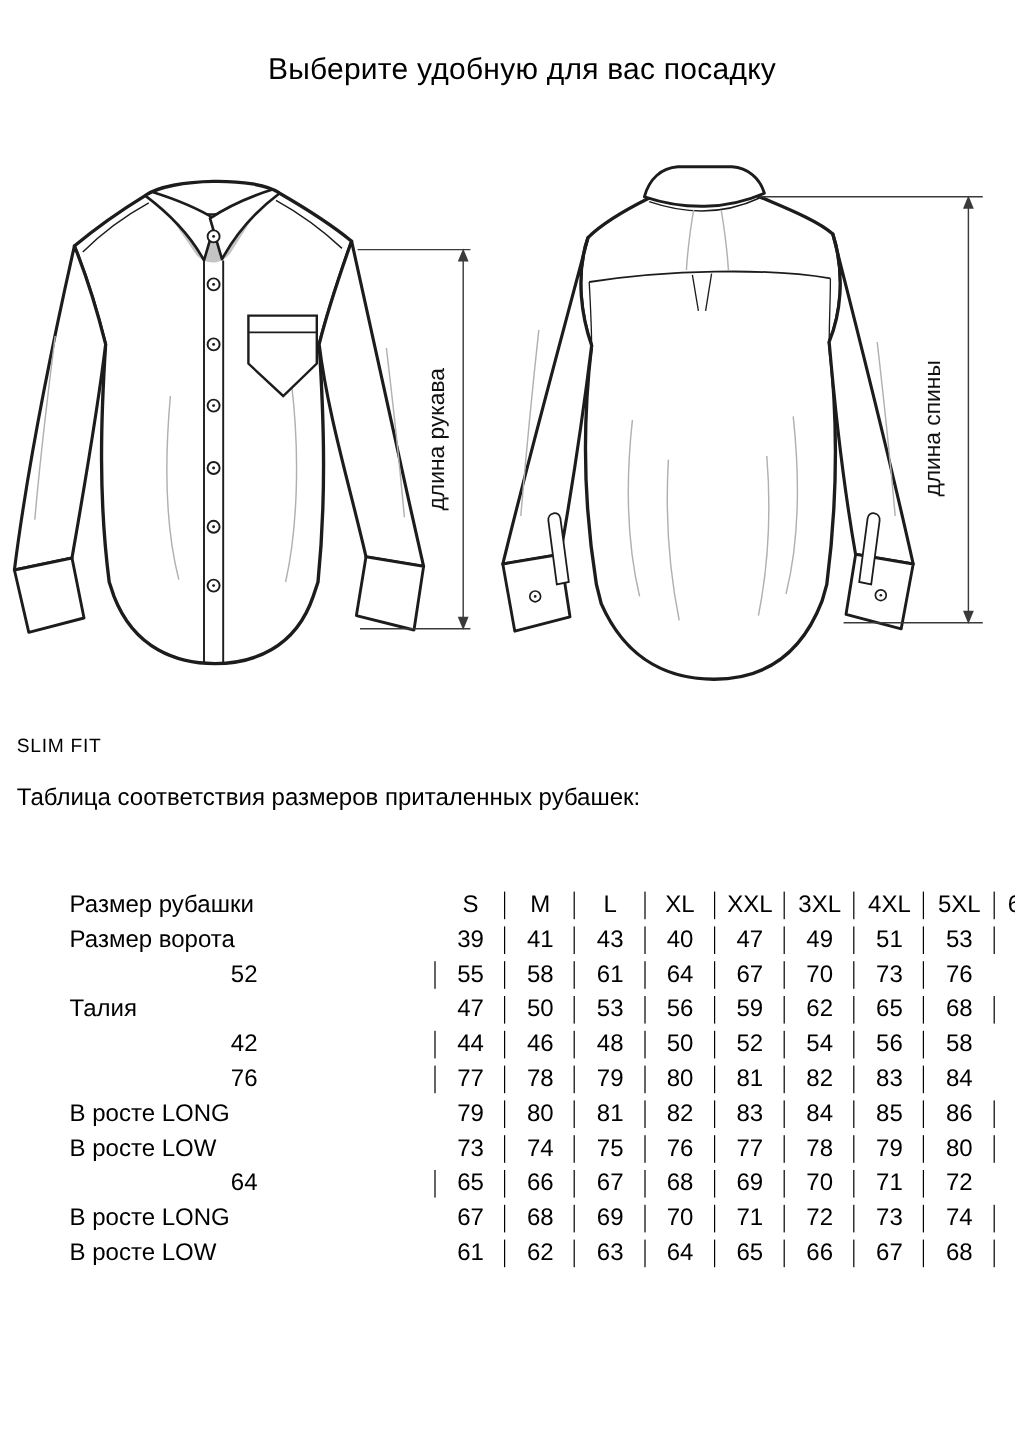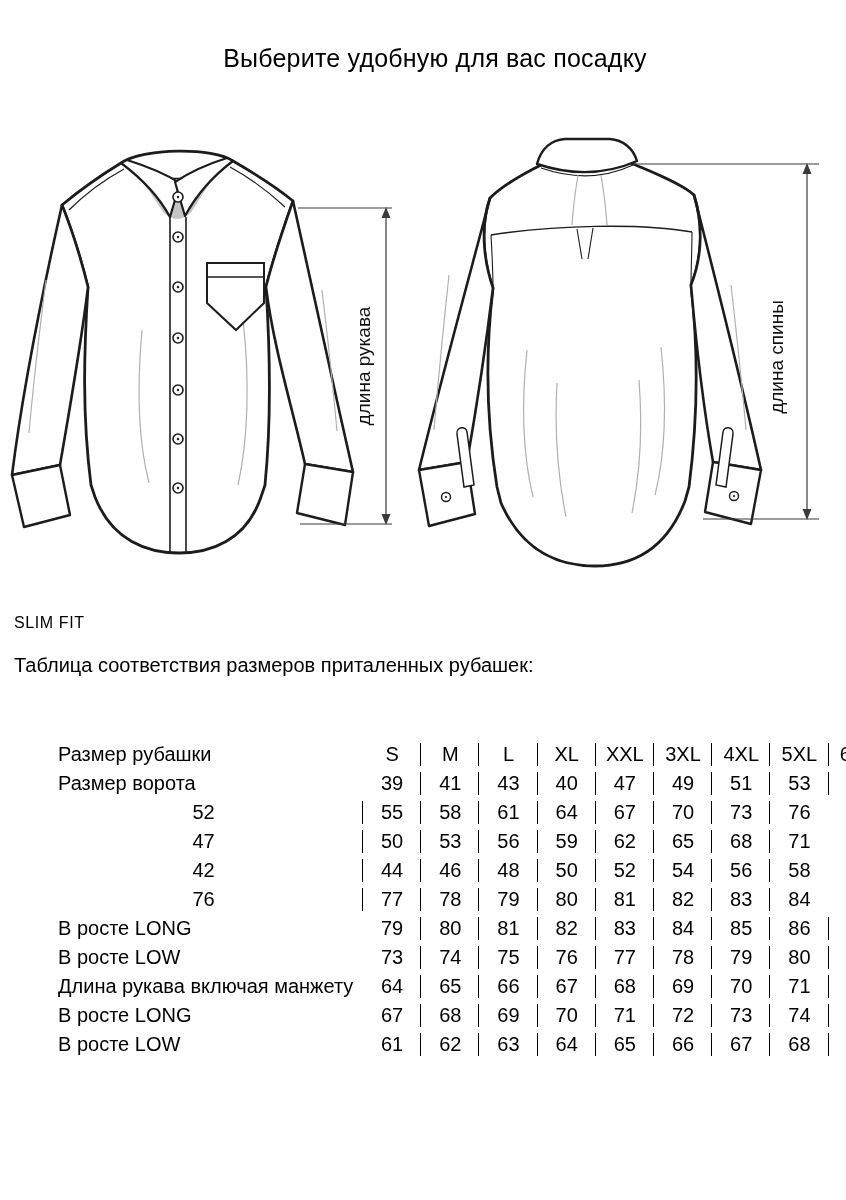--- a/index.html
+++ b/index.html
@@ -244,20 +244,21 @@
       <span class="tcell">55</span>
       <span class="tcell">58</span>
       <span class="tcell">61</span>
       <span class="tcell">64</span>
       <span class="tcell">67</span>
       <span class="tcell">70</span>
       <span class="tcell">73</span>
       <span class="tcell last">76</span>
     </div>
     <div class="trow">
+      <span class="tlabel">Талия</span>
       <span class="tcell">47</span>
       <span class="tcell">50</span>
       <span class="tcell">53</span>
       <span class="tcell">56</span>
       <span class="tcell">59</span>
       <span class="tcell">62</span>
       <span class="tcell">65</span>
       <span class="tcell">68</span>
       <span class="tcell last">71</span>
     </div>
@@ -301,21 +302,20 @@
       <span class="tcell">74</span>
       <span class="tcell">75</span>
       <span class="tcell">76</span>
       <span class="tcell">77</span>
       <span class="tcell">78</span>
       <span class="tcell">79</span>
       <span class="tcell">80</span>
       <span class="tcell last">81</span>
     </div>
     <div class="trow">
-      <span class="tlabel">Длина рукава включая манжету</span>
       <span class="tcell">64</span>
       <span class="tcell">65</span>
       <span class="tcell">66</span>
       <span class="tcell">67</span>
       <span class="tcell">68</span>
       <span class="tcell">69</span>
       <span class="tcell">70</span>
       <span class="tcell">71</span>
       <span class="tcell last">72</span>
     </div>

